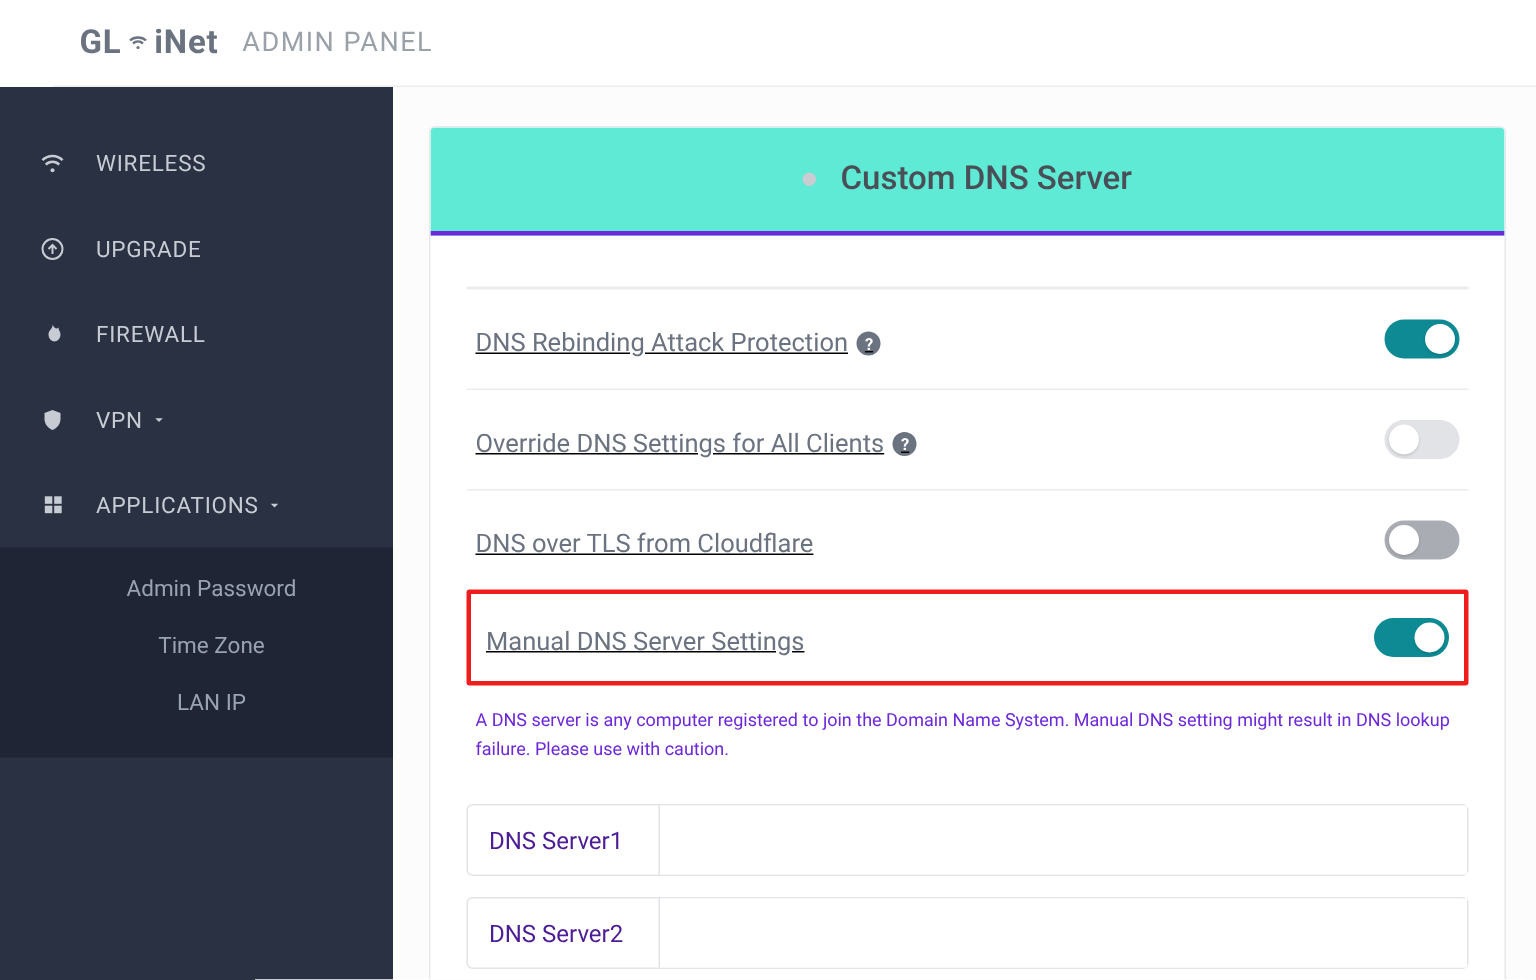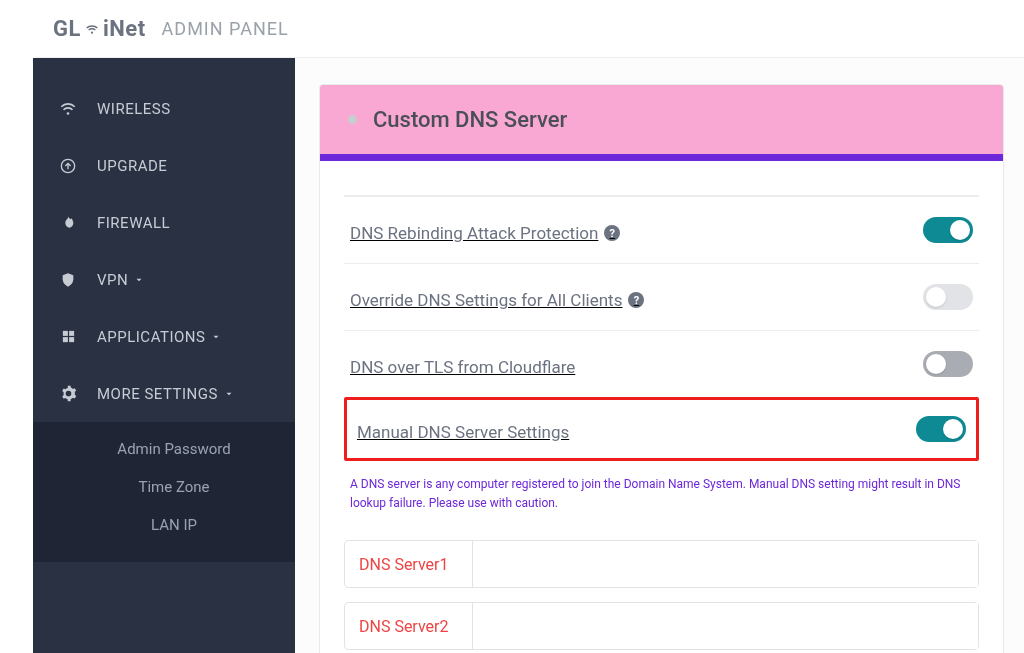--- a/index.html
+++ b/index.html
@@ -24,21 +24,21 @@
 }
 .logo svg { margin: 0 3px; }
 .admin-label {
   margin-left: 16px;
   color: #9aa1a9;
   font-size: 18px;
   font-weight: 400;
   letter-spacing: 1px;
 }
 
-.layout { display: flex; height: calc(653px - 58px); padding-left: 33px; }
+.layout { display: flex; height: calc(653px - 58px); }
 
 .sidebar {
   width: 262px;
   background: #2a3142;
   color: #c7ccd4;
   padding-top: 22px;
   flex-shrink: 0;
 }
 .nav-item {
   display: flex;
@@ -76,25 +76,26 @@
   padding: 26px 20px 0 24px;
   overflow: hidden;
 }
 .panel {
   background: #fff;
   border: 1px solid #e8e9ec;
   border-radius: 4px;
   overflow: hidden;
 }
 .panel-header {
-  background: #f9a8d4;
-  border-bottom: 7px solid #6d28d9;
+  background: #5eead4;
+  border-bottom: 3px solid #6d28d9;
   padding: 22px 28px;
   display: flex;
   align-items: center;
+  justify-content: center;
 }
 .panel-dot {
   width: 9px; height: 9px; border-radius: 50%;
   background: #c9ccd1;
   margin-right: 16px;
 }
 .panel-title {
   color: #4a4f57;
   font-size: 22px;
   font-weight: 500;
@@ -181,21 +182,21 @@
   border: 1px solid #e1e3e6;
   border-radius: 4px;
   margin: 8px 0 14px 0;
   height: 48px;
 }
 .input-label {
   width: 128px;
   display: flex;
   align-items: center;
   padding-left: 14px;
-  color: #ef4444;
+  color: #4c1d95;
   font-size: 16px;
   border-right: 1px solid #e1e3e6;
 }
 .input-field {
   flex: 1;
   border: none;
   outline: none;
   padding: 0 12px;
   font-size: 16px;
   color: #444;
@@ -277,33 +278,20 @@
           </svg>
       </span>
       <span>APPLICATIONS</span>
       <span class="chev">
         <svg width="10" height="10" viewBox="0 0 24 24" fill="#c7ccd4">
             <path d="M6 9l6 6 6-6z"></path>
           </svg>
       </span>
     </div>
 
-    <div class="nav-item">
-      <span class="icon">
-        <svg width="17" height="17" viewBox="0 0 24 24" fill="#c7ccd4">
-            <path d="M12 8a4 4 0 100 8 4 4 0 000-8zm9 4a9 9 0 01-.2 1.9l2.1 1.6-2 3.5-2.5-1a9 9 0 01-3.3 1.9L15 23h-4l-.1-2.6a9 9 0 01-3.3-1.9l-2.5 1-2-3.5 2.1-1.6A9 9 0 015 12c0-.7.1-1.3.2-1.9L3.1 8.5l2-3.5 2.5 1A9 9 0 0110.9 4.1L11 1h4l.1 2.6a9 9 0 013.3 1.9l2.5-1 2 3.5-2.1 1.6c.1.6.2 1.2.2 1.9z"></path>
-          </svg>
-      </span>
-      <span>MORE SETTINGS</span>
-      <span class="chev">
-        <svg width="10" height="10" viewBox="0 0 24 24" fill="#c7ccd4">
-            <path d="M6 9l6 6 6-6z"></path>
-          </svg>
-      </span>
-    </div>
 
     <div class="sub-items">
       <div class="sub-item">Admin Password</div>
       <div class="sub-item">Time Zone</div>
       <div class="sub-item">LAN IP</div>
     </div>
 
   </div>
 
   <div class="content-wrap">

